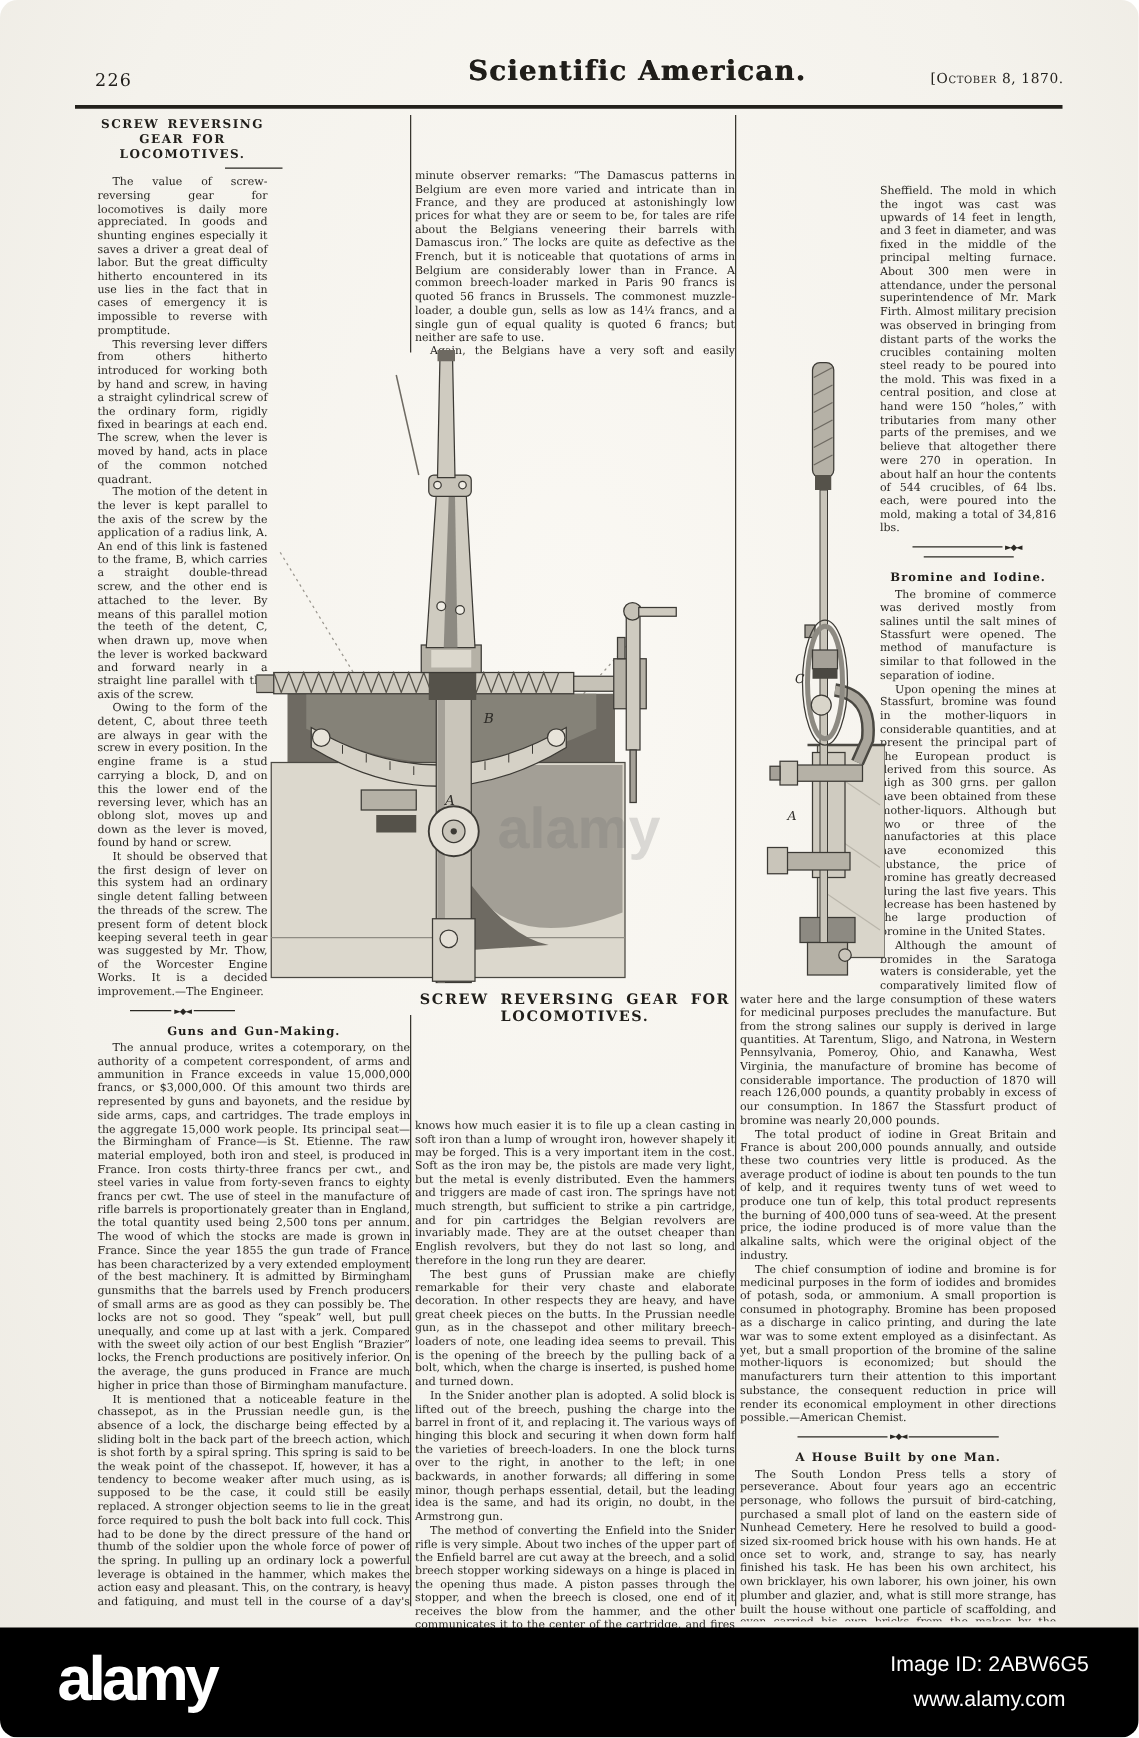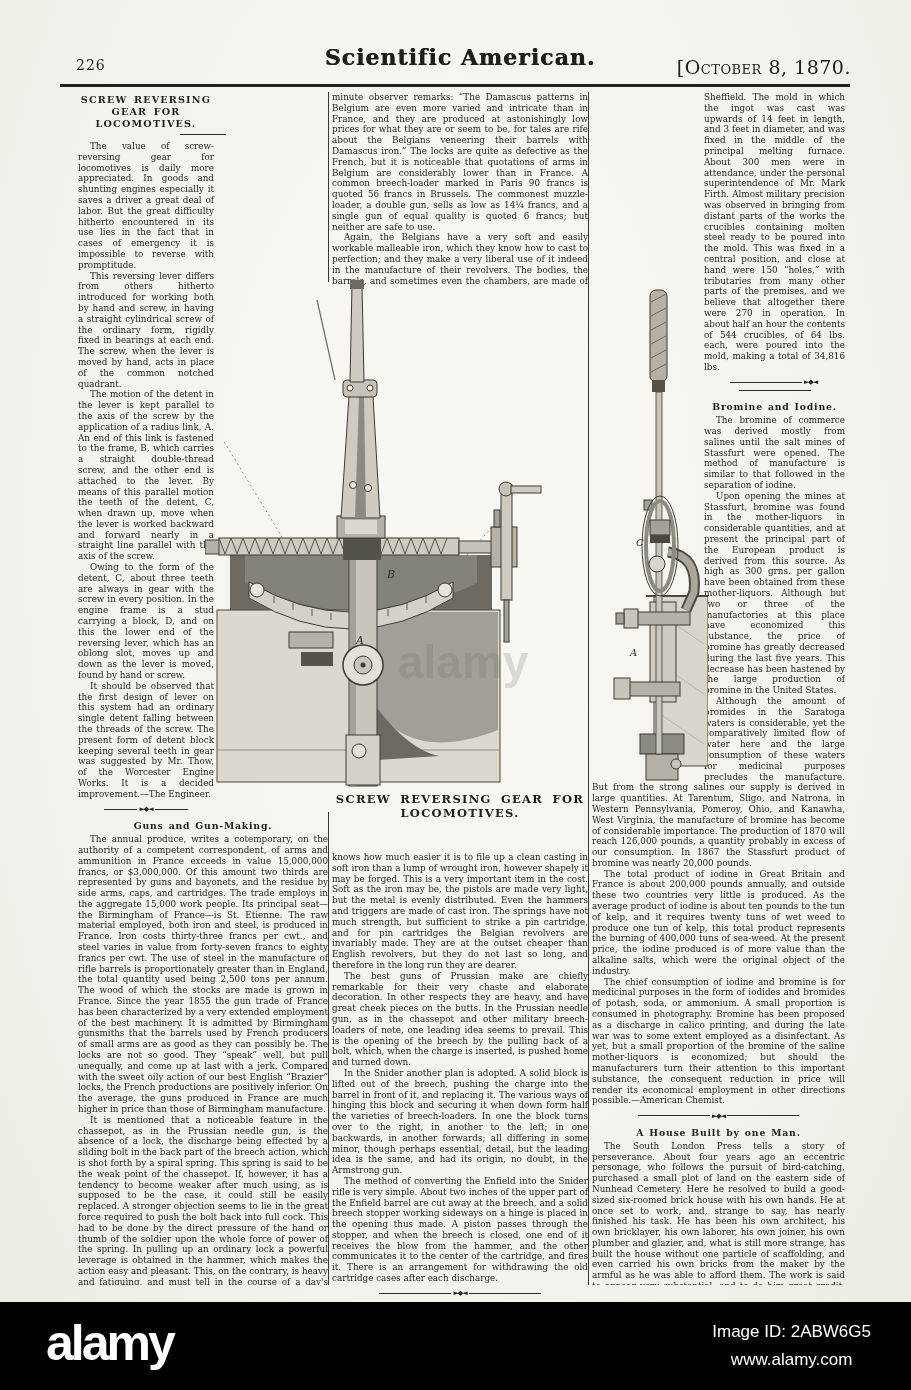--- a/index.html
+++ b/index.html
@@ -1,33 +1,33 @@
 <!DOCTYPE html>
 <html><head>
 <meta charset="utf-8">
 <style>
   html,body { margin:0; padding:0; background:#ffffff; }
   .page {
     position:relative; width:911px; height:1390px; overflow:hidden;
     background: radial-gradient(ellipse at 50% 38%, #faf8f3 0%, #f4f2ec 65%, #ece9e1 100%);
-    font-family:"DejaVu Serif", serif; color:#201e1a;
+    font-family:"DejaVu Serif", serif; color:#201e1a;border-radius:14px;
   }
   
   .pagenum { position:absolute; left:76px; top:57px; font-size:14px; letter-spacing:1px; }
-  .masthead { position:absolute; left:275px; top:44px; width:370px; text-align:center;
+  .masthead { position:absolute; left:275px; top:44px; width:370px; text-align:right;
     font-size:22px; font-weight:bold; letter-spacing:1px;
     text-shadow:0.5px 0 0 #201e1a; }
-  .issuedate { position:absolute; right:60px; top:56px; font-size:19px; font-variant:small-caps; letter-spacing:0.5px; }
+  .issuedate { position:absolute; right:60px; top:56px; font-size:11px; font-variant:small-caps; letter-spacing:0.5px; }
   .header-rule { position:absolute; left:60px; top:84px; width:790px; height:3px; background:#23211c; }
   .vrule { position:absolute; width:1px; background:#38362f; }
   
   .col { position:absolute; overflow:hidden; text-align:justify;
     font-size:8.8px; line-height:10.8px; }
   .col p { margin:0; text-indent:12px; }
-  .col p.cont { text-indent:0; }
+  .col p.cont { text-indent:0;margin-top:44px; }
   .art-title { font-weight:bold; font-size:9.6px; line-height:12px; text-align:center;
     letter-spacing:1.2px; word-spacing:2px; text-indent:0; margin:2px 0 0; }
   .title-rule { width:46px; border-top:1px solid #2a2823; margin:4px auto 6px; }
   .sec-title { font-weight:bold; font-size:9.3px; line-height:12px; text-align:center;
     letter-spacing:0.8px; word-spacing:1px; margin:7px 0 2px; text-indent:0; }
   .divider { text-align:center; margin:5px 0 3px; line-height:8px; text-indent:0; }
   .divider .dline { display:inline-block; vertical-align:middle; width:72px; border-top:1px solid #2a2823; }
   .divider.narrow .dline { width:33px; }
   .divider .dgem { display:inline-block; vertical-align:middle; font-size:7px; color:#2a2823;
     margin:0 2px; letter-spacing:-1px; font-family:"DejaVu Sans", sans-serif; }
@@ -156,21 +156,21 @@
   <div class="col" style="left:332px; top:852px; width:256px; height:473px;">
     <p class="cont">knows how much easier it is to file up a clean casting in soft iron than a lump of wrought iron, however shapely it may be forged. This is a very important item in the cost. Soft as the iron may be, the pistols are made very light, but the metal is evenly distributed. Even the hammers and triggers are made of cast iron. The springs have not much strength, but sufficient to strike a pin cartridge, and for pin cartridges the Belgian revolvers are invariably made. They are at the outset cheaper than English revolvers, but they do not last so long, and therefore in the long run they are dearer.</p>
     <p>The best guns of Prussian make are chiefly remarkable for their very chaste and elaborate decoration. In other respects they are heavy, and have great cheek pieces on the butts. In the Prussian needle gun, as in the chassepot and other military breech-loaders of note, one leading idea seems to prevail. This is the opening of the breech by the pulling back of a bolt, which, when the charge is inserted, is pushed home and turned down.</p>
     <p>In the Snider another plan is adopted. A solid block is lifted out of the breech, pushing the charge into the barrel in front of it, and replacing it. The various ways of hinging this block and securing it when down form half the varieties of breech-loaders. In one the block turns over to the right, in another to the left; in one backwards, in another forwards; all differing in some minor, though perhaps essential, detail, but the leading idea is the same, and had its origin, no doubt, in the Armstrong gun.</p>
     <p>The method of converting the Enfield into the Snider rifle is very simple. About two inches of the upper part of the Enfield barrel are cut away at the breech, and a solid breech stopper working sideways on a hinge is placed in the opening thus made. A piston passes through the stopper, and when the breech is closed, one end of it receives the blow from the hammer, and the other communicates it to the center of the cartridge, and fires it. There is an arrangement for withdrawing the old cartridge cases after each discharge.</p>
     <div class="divider"><span class="dline"></span><span class="dgem">►◆◄</span><span class="dline"></span></div>
     <div class="sec-title">Casting a Steel Ingot.</div>
     <p>A casting designed for the beam of the screw steamship Munster, belonging to the City of Dublin Steam Packet Company, has just been made at the Norfolk Works, Saville street,</p>
   </div>
 
-  <div class="col" style="left:592px; top:92px; width:253px; height:1193px;">
+  <div class="col" style="left:592px; top:104px; width:253px; height:1193px;">
     <div class="cut-left"></div>
     <p class="cont">Sheffield. The mold in which the ingot was cast was upwards of 14 feet in length, and 3 feet in diameter, and was fixed in the middle of the principal melting furnace. About 300 men were in attendance, under the personal superintendence of Mr. Mark Firth. Almost military precision was observed in bringing from distant parts of the works the crucibles containing molten steel ready to be poured into the mold. This was fixed in a central position, and close at hand were 150 “holes,” with tributaries from many other parts of the premises, and we believe that altogether there were 270 in operation. In about half an hour the contents of 544 crucibles, of 64 lbs. each, were poured into the mold, making a total of 34,816 lbs.</p>
     <div class="divider"><span class="dline"></span><span class="dgem">►◆◄</span><span class="dline"></span></div>
     <div class="sec-title">Bromine and Iodine.</div>
     <p>The bromine of commerce was derived mostly from salines until the salt mines of Stassfurt were opened. The method of manufacture is similar to that followed in the separation of iodine.</p>
     <p>Upon opening the mines at Stassfurt, bromine was found in the mother-liquors in considerable quantities, and at present the principal part of the European product is derived from this source. As high as 300 grns. per gallon have been obtained from these mother-liquors. Although but two or three of the manufactories at this place have economized this substance, the price of bromine has greatly decreased during the last five years. This decrease has been hastened by the large production of bromine in the United States.</p>
     <p>Although the amount of bromides in the Saratoga waters is considerable, yet the comparatively limited flow of water here and the large consumption of these waters for medicinal purposes precludes the manufacture. But from the strong salines our supply is derived in large quantities. At Tarentum, Sligo, and Natrona, in Western Pennsylvania, Pomeroy, Ohio, and Kanawha, West Virginia, the manufacture of bromine has become of considerable importance. The production of 1870 will reach 126,000 pounds, a quantity probably in excess of our consumption. In 1867 the Stassfurt product of bromine was nearly 20,000 pounds.</p>
     <p>The total product of iodine in Great Britain and France is about 200,000 pounds annually, and outside these two countries very little is produced. As the average product of iodine is about ten pounds to the tun of kelp, and it requires twenty tuns of wet weed to produce one tun of kelp, this total product represents the burning of 400,000 tuns of sea-weed. At the present price, the iodine produced is of more value than the alkaline salts, which were the original object of the industry.</p>
     <p>The chief consumption of iodine and bromine is for medicinal purposes in the form of iodides and bromides of potash, soda, or ammonium. A small proportion is consumed in photography. Bromine has been proposed as a discharge in calico printing, and during the late war was to some extent employed as a disinfectant. As yet, but a small proportion of the bromine of the saline mother-liquors is economized; but should the manufacturers turn their attention to this important substance, the consequent reduction in price will render its economical employment in other directions possible.—American Chemist.</p>
     <div class="divider"><span class="dline"></span><span class="dgem">►◆◄</span><span class="dline"></span></div>

